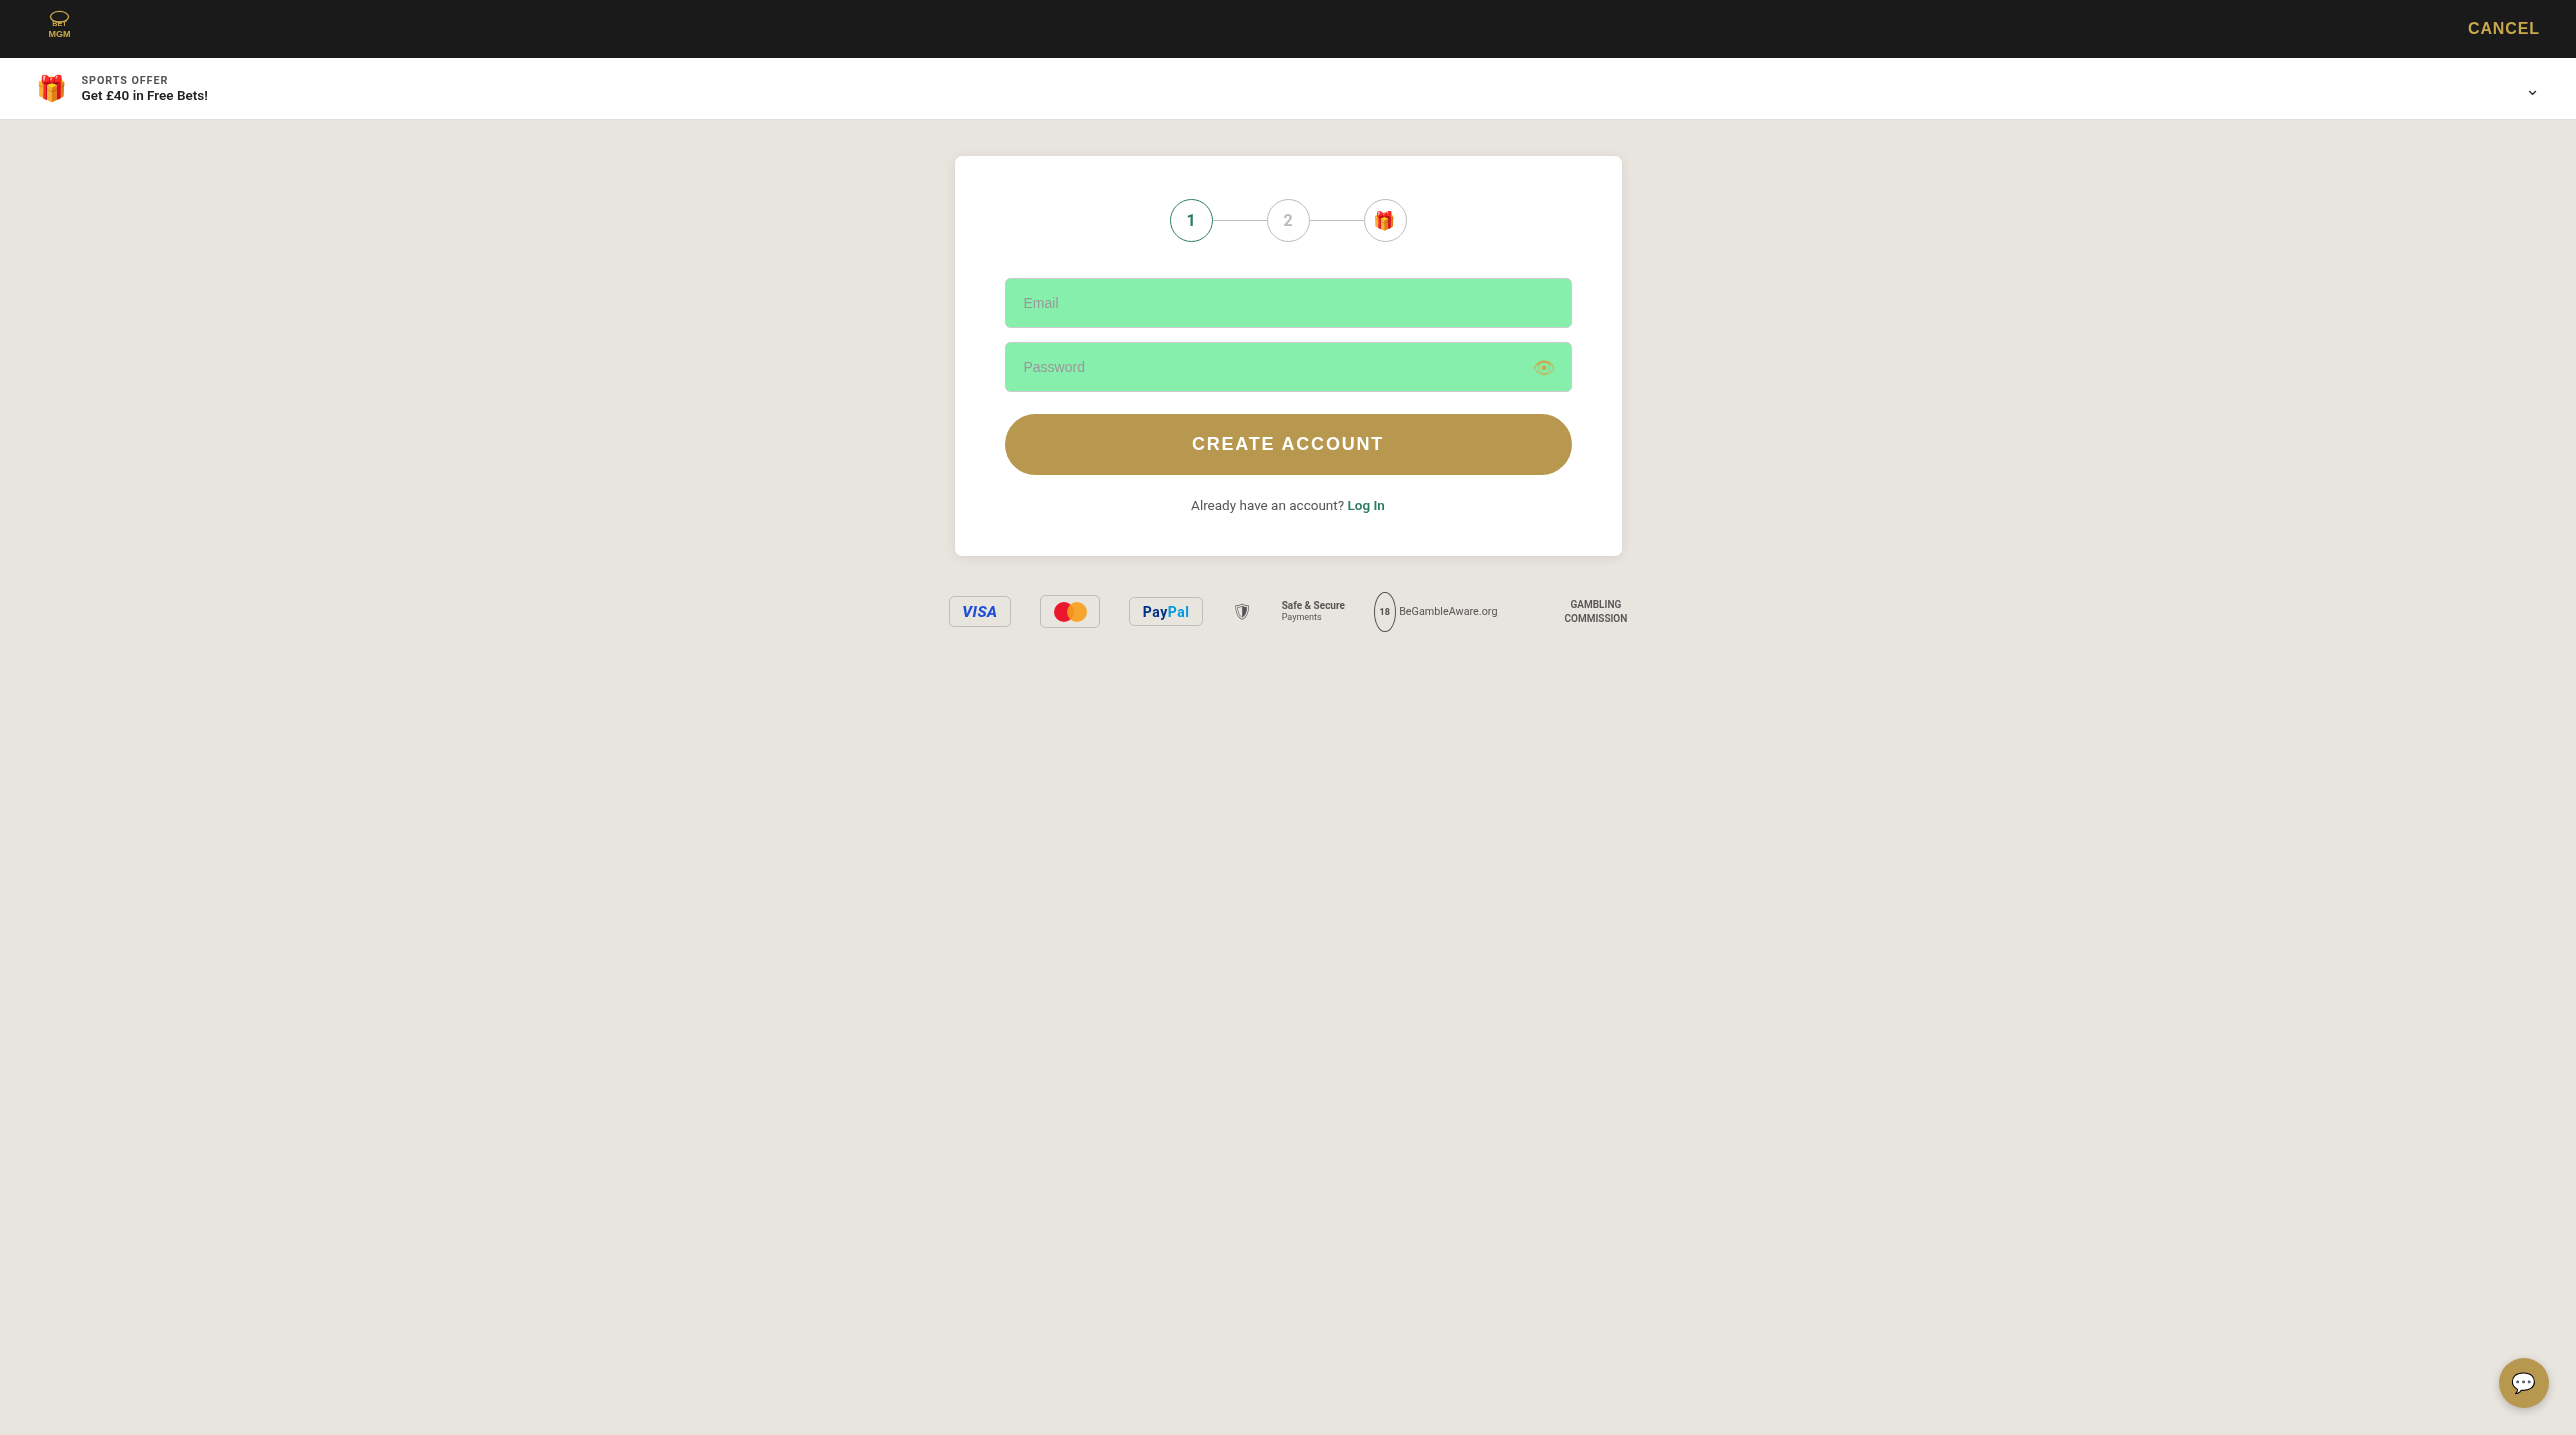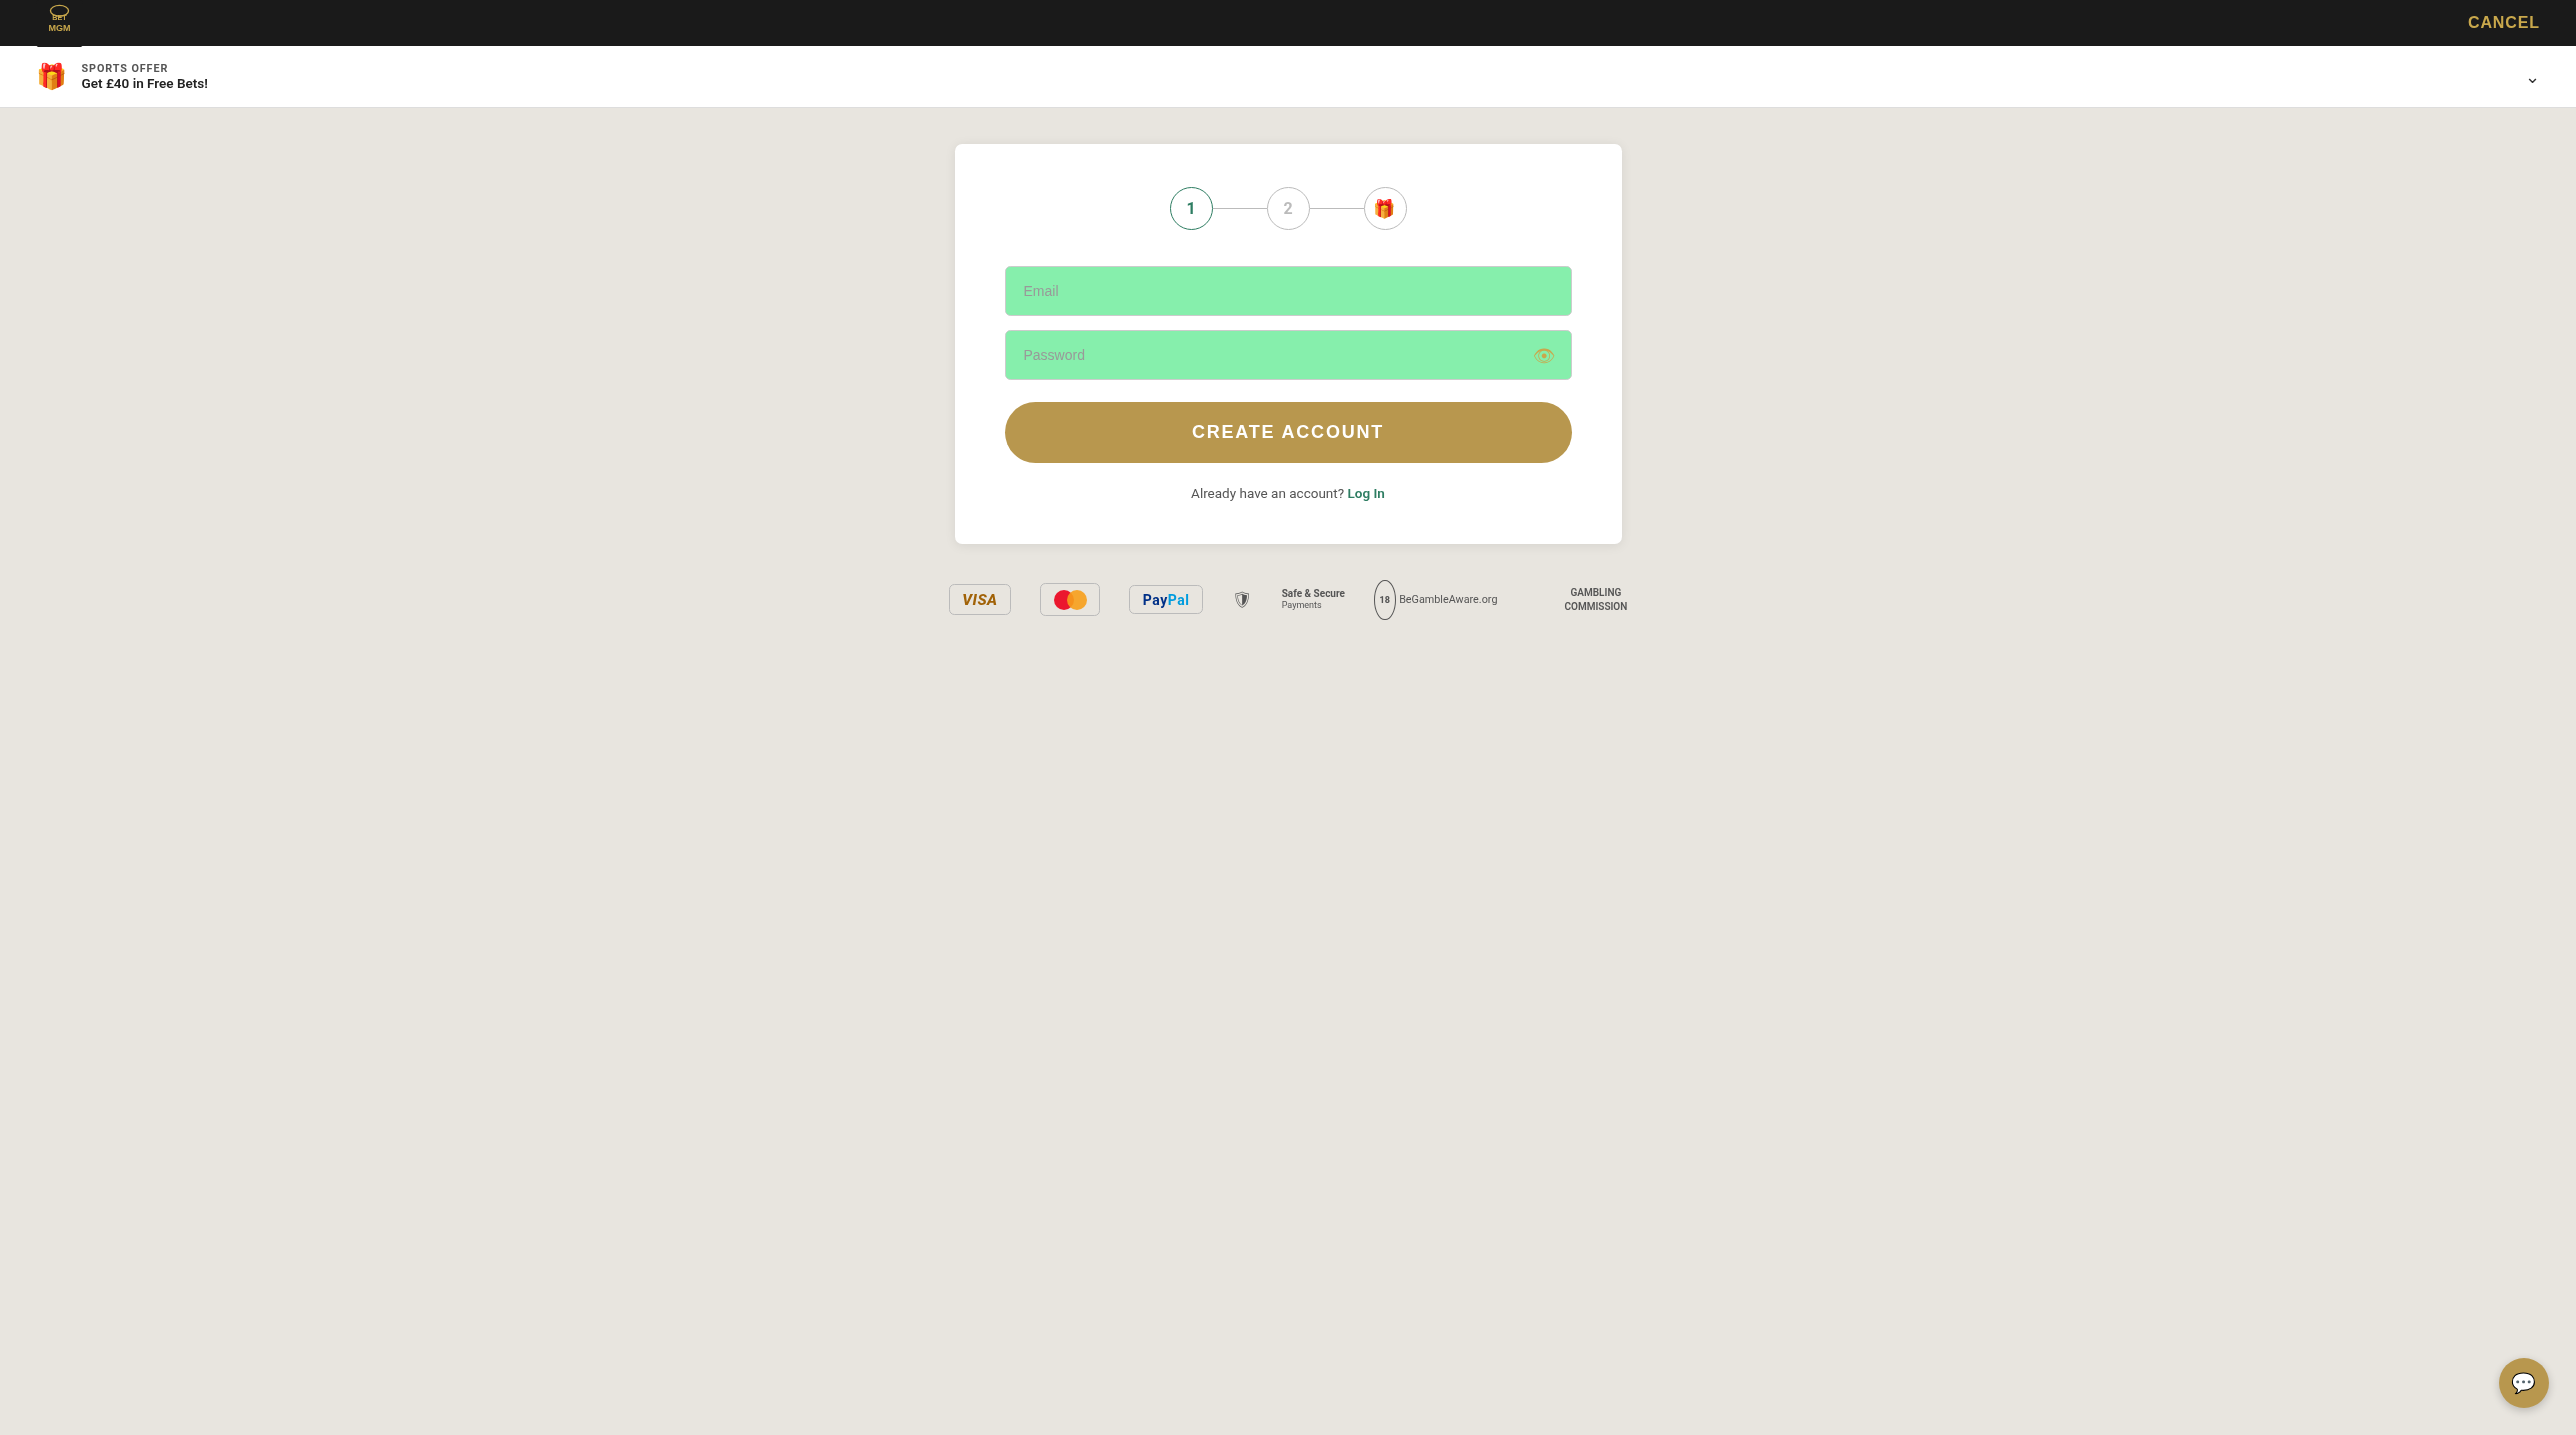--- a/index.html
+++ b/index.html
@@ -10,21 +10,21 @@
       min-height: 100vh;
     }
 
     
     .header {
       background-color: #1a1a1a;
       display: flex;
       align-items: center;
       justify-content: space-between;
       padding: 0 36px;
-      height: 46px;
+      height: 58px;
     }
 
     .logo-container {
       display: flex;
       align-items: center;
       gap: 7.2px;
     }
 
     .logo-icon {
       width: 47px;
@@ -247,21 +247,21 @@
       color: #555;
       font-size: 11.7px;
       font-weight: 700;
       letter-spacing: 0.5px;
     }
 
     .visa-badge {
       font-style: italic;
       font-size: 15.3px;
       font-weight: 800;
-      color: #a16207;
+      color: #1d4ed8;
     }
 
     .mc-badge {
       display: flex;
       gap: 1.8px;
     }
 
     .mc-circle-left {
       width: 20px;
       height: 20px;

